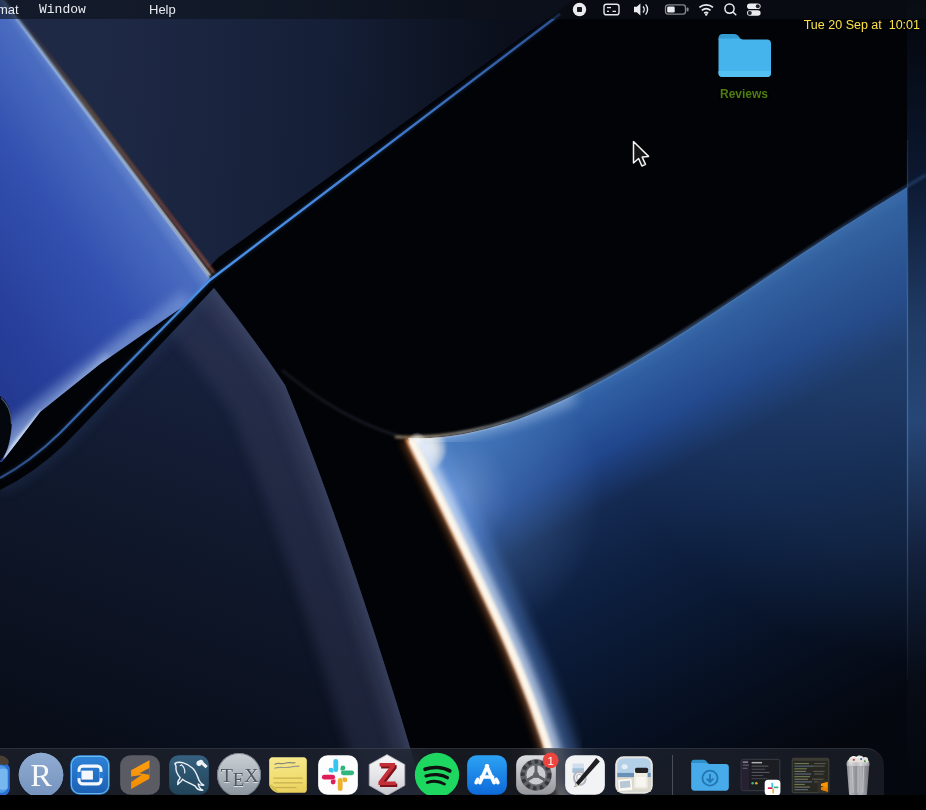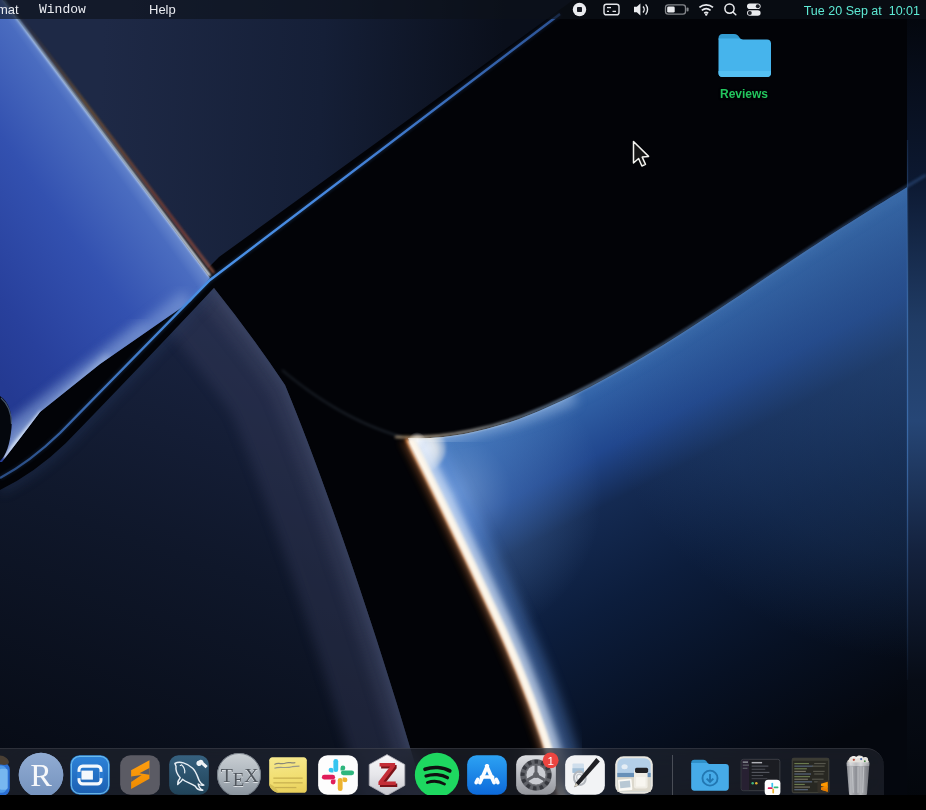--- a/index.html
+++ b/index.html
@@ -2,24 +2,24 @@
 <html><head>
 <meta charset="utf-8">
 <style>
   html,body{margin:0;padding:0;background:#000;}
   #screen{position:relative;width:926px;height:795px;overflow:hidden;background:#000;
           font-family:"Liberation Sans", sans-serif;}
   #wp{position:absolute;left:0;top:0;}
   #menubar{position:absolute;left:0;top:0;width:926px;height:19px;
            background:rgba(13,17,26,0.62);}
   .mitem{position:absolute;top:1.5px;font-size:13px;color:#e9ebf0;font-weight:400;}
-  #clock{position:absolute;top:4px;right:6px;font-size:12.5px;color:#5eead4;}
+  #clock{position:absolute;top:18px;right:6px;font-size:12.5px;color:#fde047;}
   #folder{position:absolute;left:714px;top:29px;}
   #folderlabel{position:absolute;left:694px;top:87px;width:100px;text-align:center;
-               font-size:12px;font-weight:bold;color:#22c55e;
+               font-size:12px;font-weight:bold;color:#4d7c0f;
                text-shadow:0 1px 2px rgba(0,0,0,0.95), 0 0 2px rgba(0,0,0,0.8);}
   #cursor{position:absolute;left:630px;top:140px;}
   #dock{position:absolute;left:-30px;top:748px;width:914px;height:70px;
         background:rgba(38,42,50,0.58);
         border-top-right-radius:18px;
         border-top:1px solid rgba(255,255,255,0.09);
         box-sizing:border-box;
         backdrop-filter:blur(16px) saturate(1.3);}
   .dicon{position:absolute;top:752px;width:46px;height:46px;}
   .ddot{position:absolute;top:803px;width:3px;height:3px;border-radius:50%;

